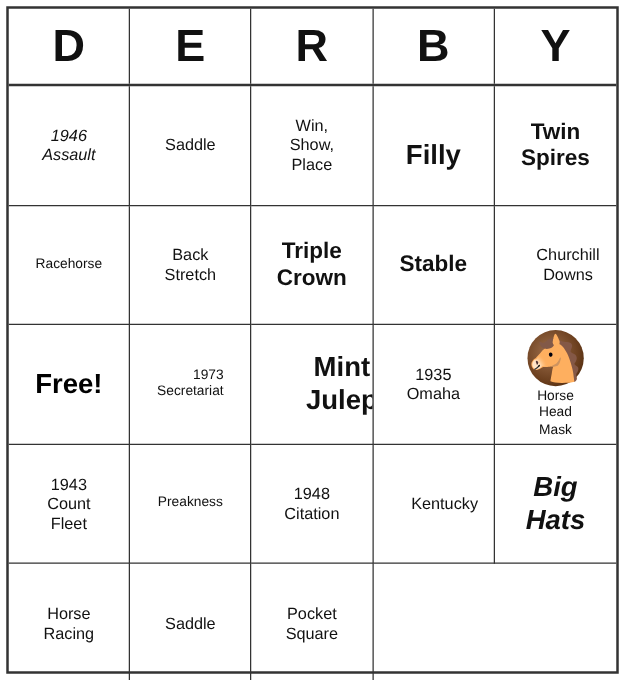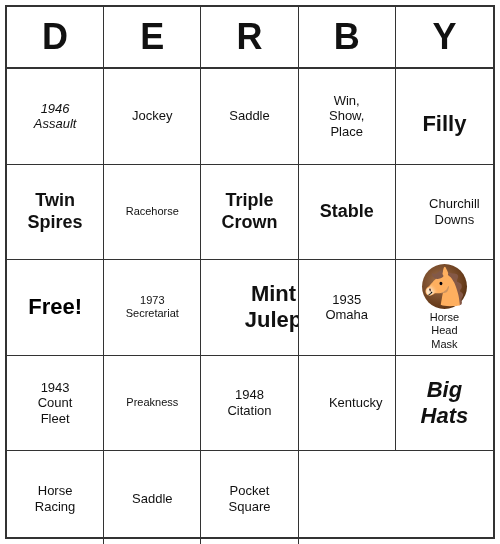--- a/index.html
+++ b/index.html
@@ -123,25 +123,20 @@
   </div>
   <div class="grid" id="grid">
   <div class="cell">
         <div class="cell-inner">
           <span class="cell-text" style="white-space: pre-line; font-style: italic;">1946
 Assault</span>
         </div>
       </div>
       <div class="cell">
         <div class="cell-inner">
-          <span class="cell-text" style="white-space: pre-line;">Jockey</span>
-        </div>
-      </div>
-      <div class="cell">
-        <div class="cell-inner">
           <span class="cell-text" style="white-space: pre-line;">Saddle</span>
         </div>
       </div>
       <div class="cell">
         <div class="cell-inner">
           <span class="cell-text" style="white-space: pre-line;">Win,
 Show,
 Place</span>
         </div>
       </div>
@@ -156,20 +151,26 @@
 Spires</span>
         </div>
       </div>
       <div class="cell">
         <div class="cell-inner">
           <span class="cell-text small" style="white-space: pre-line;">Racehorse</span>
         </div>
       </div>
       <div class="cell">
         <div class="cell-inner">
+          <span class="cell-text" style="white-space: pre-line;">Back
+Stretch</span>
+        </div>
+      </div>
+      <div class="cell">
+        <div class="cell-inner">
           <span class="cell-text large" style="white-space: pre-line;">Triple
 Crown</span>
         </div>
       </div>
       <div class="cell">
         <div class="cell-inner">
           <span class="cell-text large" style="white-space: pre-line;">Stable</span>
         </div>
       </div>
       <div class="cell">
@@ -178,21 +179,21 @@
 Downs</span>
         </div>
       </div>
       <div class="cell">
         <div class="cell-inner">
           <span class="cell-text free" style="white-space: pre-line;">Free!</span>
         </div>
       </div>
       <div class="cell">
         <div class="cell-inner">
-          <span class="cell-text small" style="white-space: pre-line;">1973
+          <span class="cell-text small" style="white-space: pre-line; text-align: right;">1973
 Secretariat</span>
         </div>
       </div>
       <div class="cell">
         <div class="cell-inner">
           <span class="cell-text xlarge" style="white-space: pre-line; margin-left: 48px;">Mint
 Julep</span>
         </div>
       </div>
       <div class="cell">

